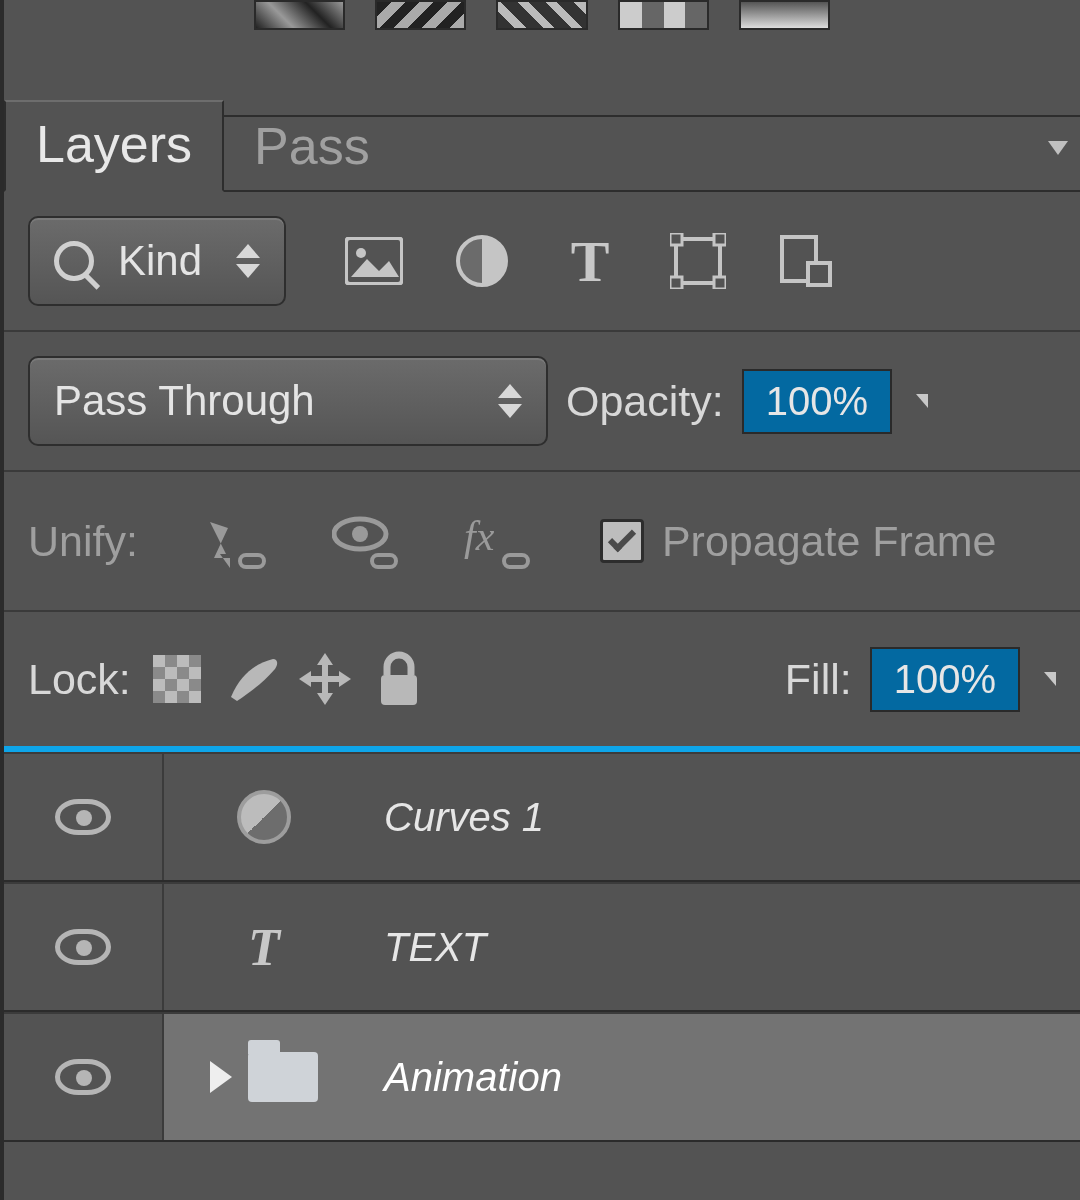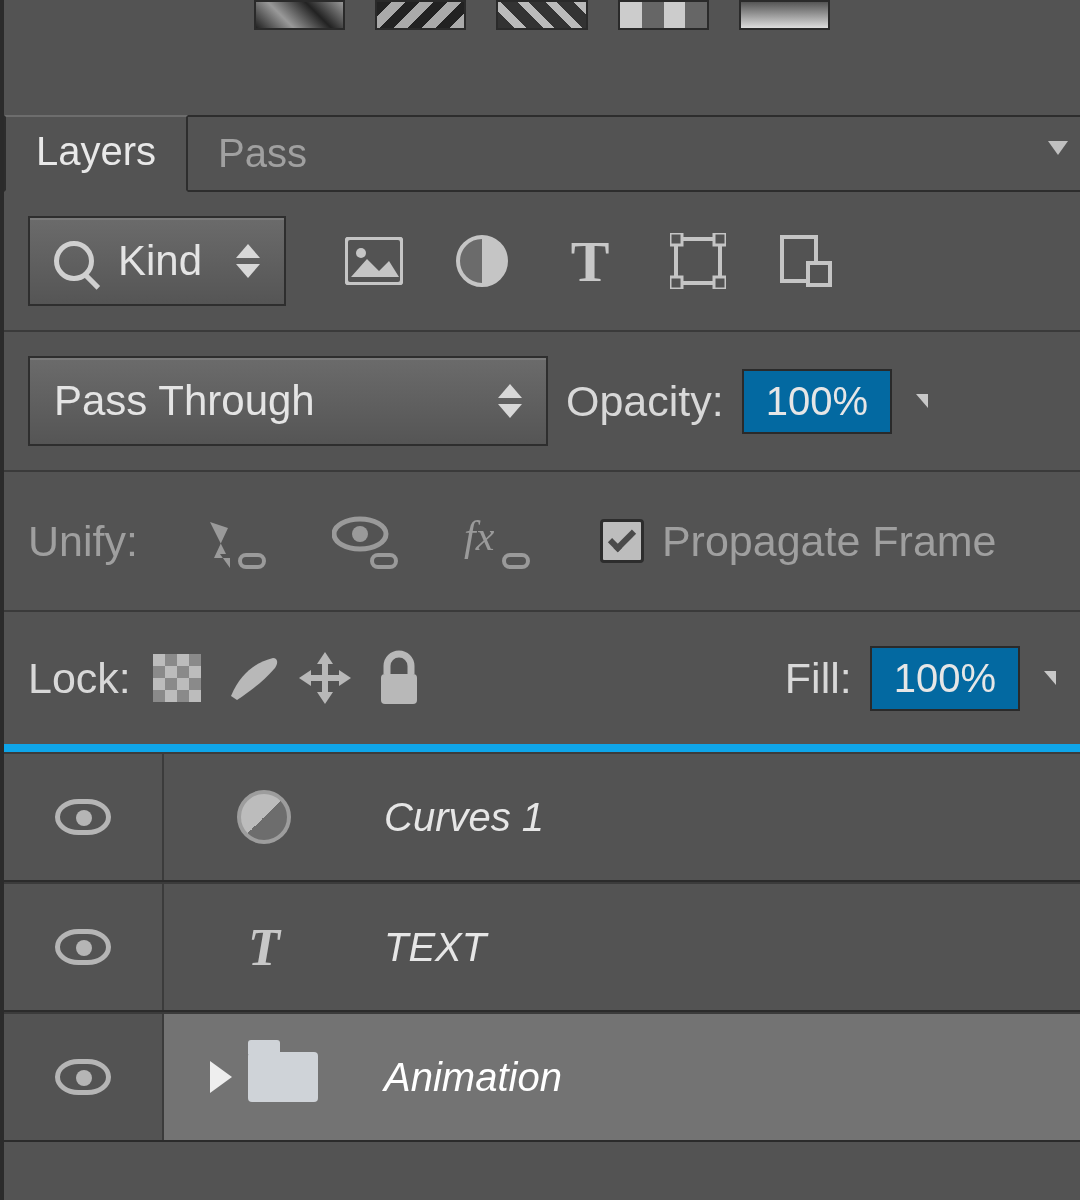--- a/index.html
+++ b/index.html
@@ -47,21 +47,21 @@
   .tabbar {
     display:flex;
     align-items:flex-end;
     height: 75px;
     border-bottom: 2px solid #2d2d2d;
     position:relative;
   }
   .tab {
     padding: 12px 30px 16px 30px;
     color: #a0a0a0;
-    font-size: 40px;
+    font-size: 52px;
     cursor:pointer;
     position:relative;
     top:2px;
   }
   .tab.active {
     color: #e8e8e8;
     background: #535353;
     border-top:2px solid #6d6d6d;
     border-left:2px solid #2d2d2d;
     border-right:2px solid #2d2d2d;
@@ -74,27 +74,27 @@
     border-right:10px solid transparent;
   }
   
   .row {
     display:flex; align-items:center;
     padding: 18px 24px;
     border-bottom: 2px solid #3a3a3a;
     gap:18px;
     height:140px;
   }
-  .row.divider-strong { border-bottom: 8px solid #0ea5e9; justify-content: flex-end;}
+  .row.divider-strong { border-bottom: 6px solid #0ea5e9; justify-content: flex-end;}
   
   .combo {
     display:flex; align-items:center;
     background: linear-gradient(#6b6b6b,#555);
     border:2px solid #2e2e2e;
-    border-radius:0;
+    border-radius:10px;
     height:90px;
     padding:8px 24px;
     gap:24px;
     box-shadow: inset 0 2px 0 #7a7a7a;
   }
   .combo .mag {
     width:40px;height:40px;border:5px solid #d0d0d0;border-radius:50%;
     position:relative;
   }
   .combo .mag::after{

